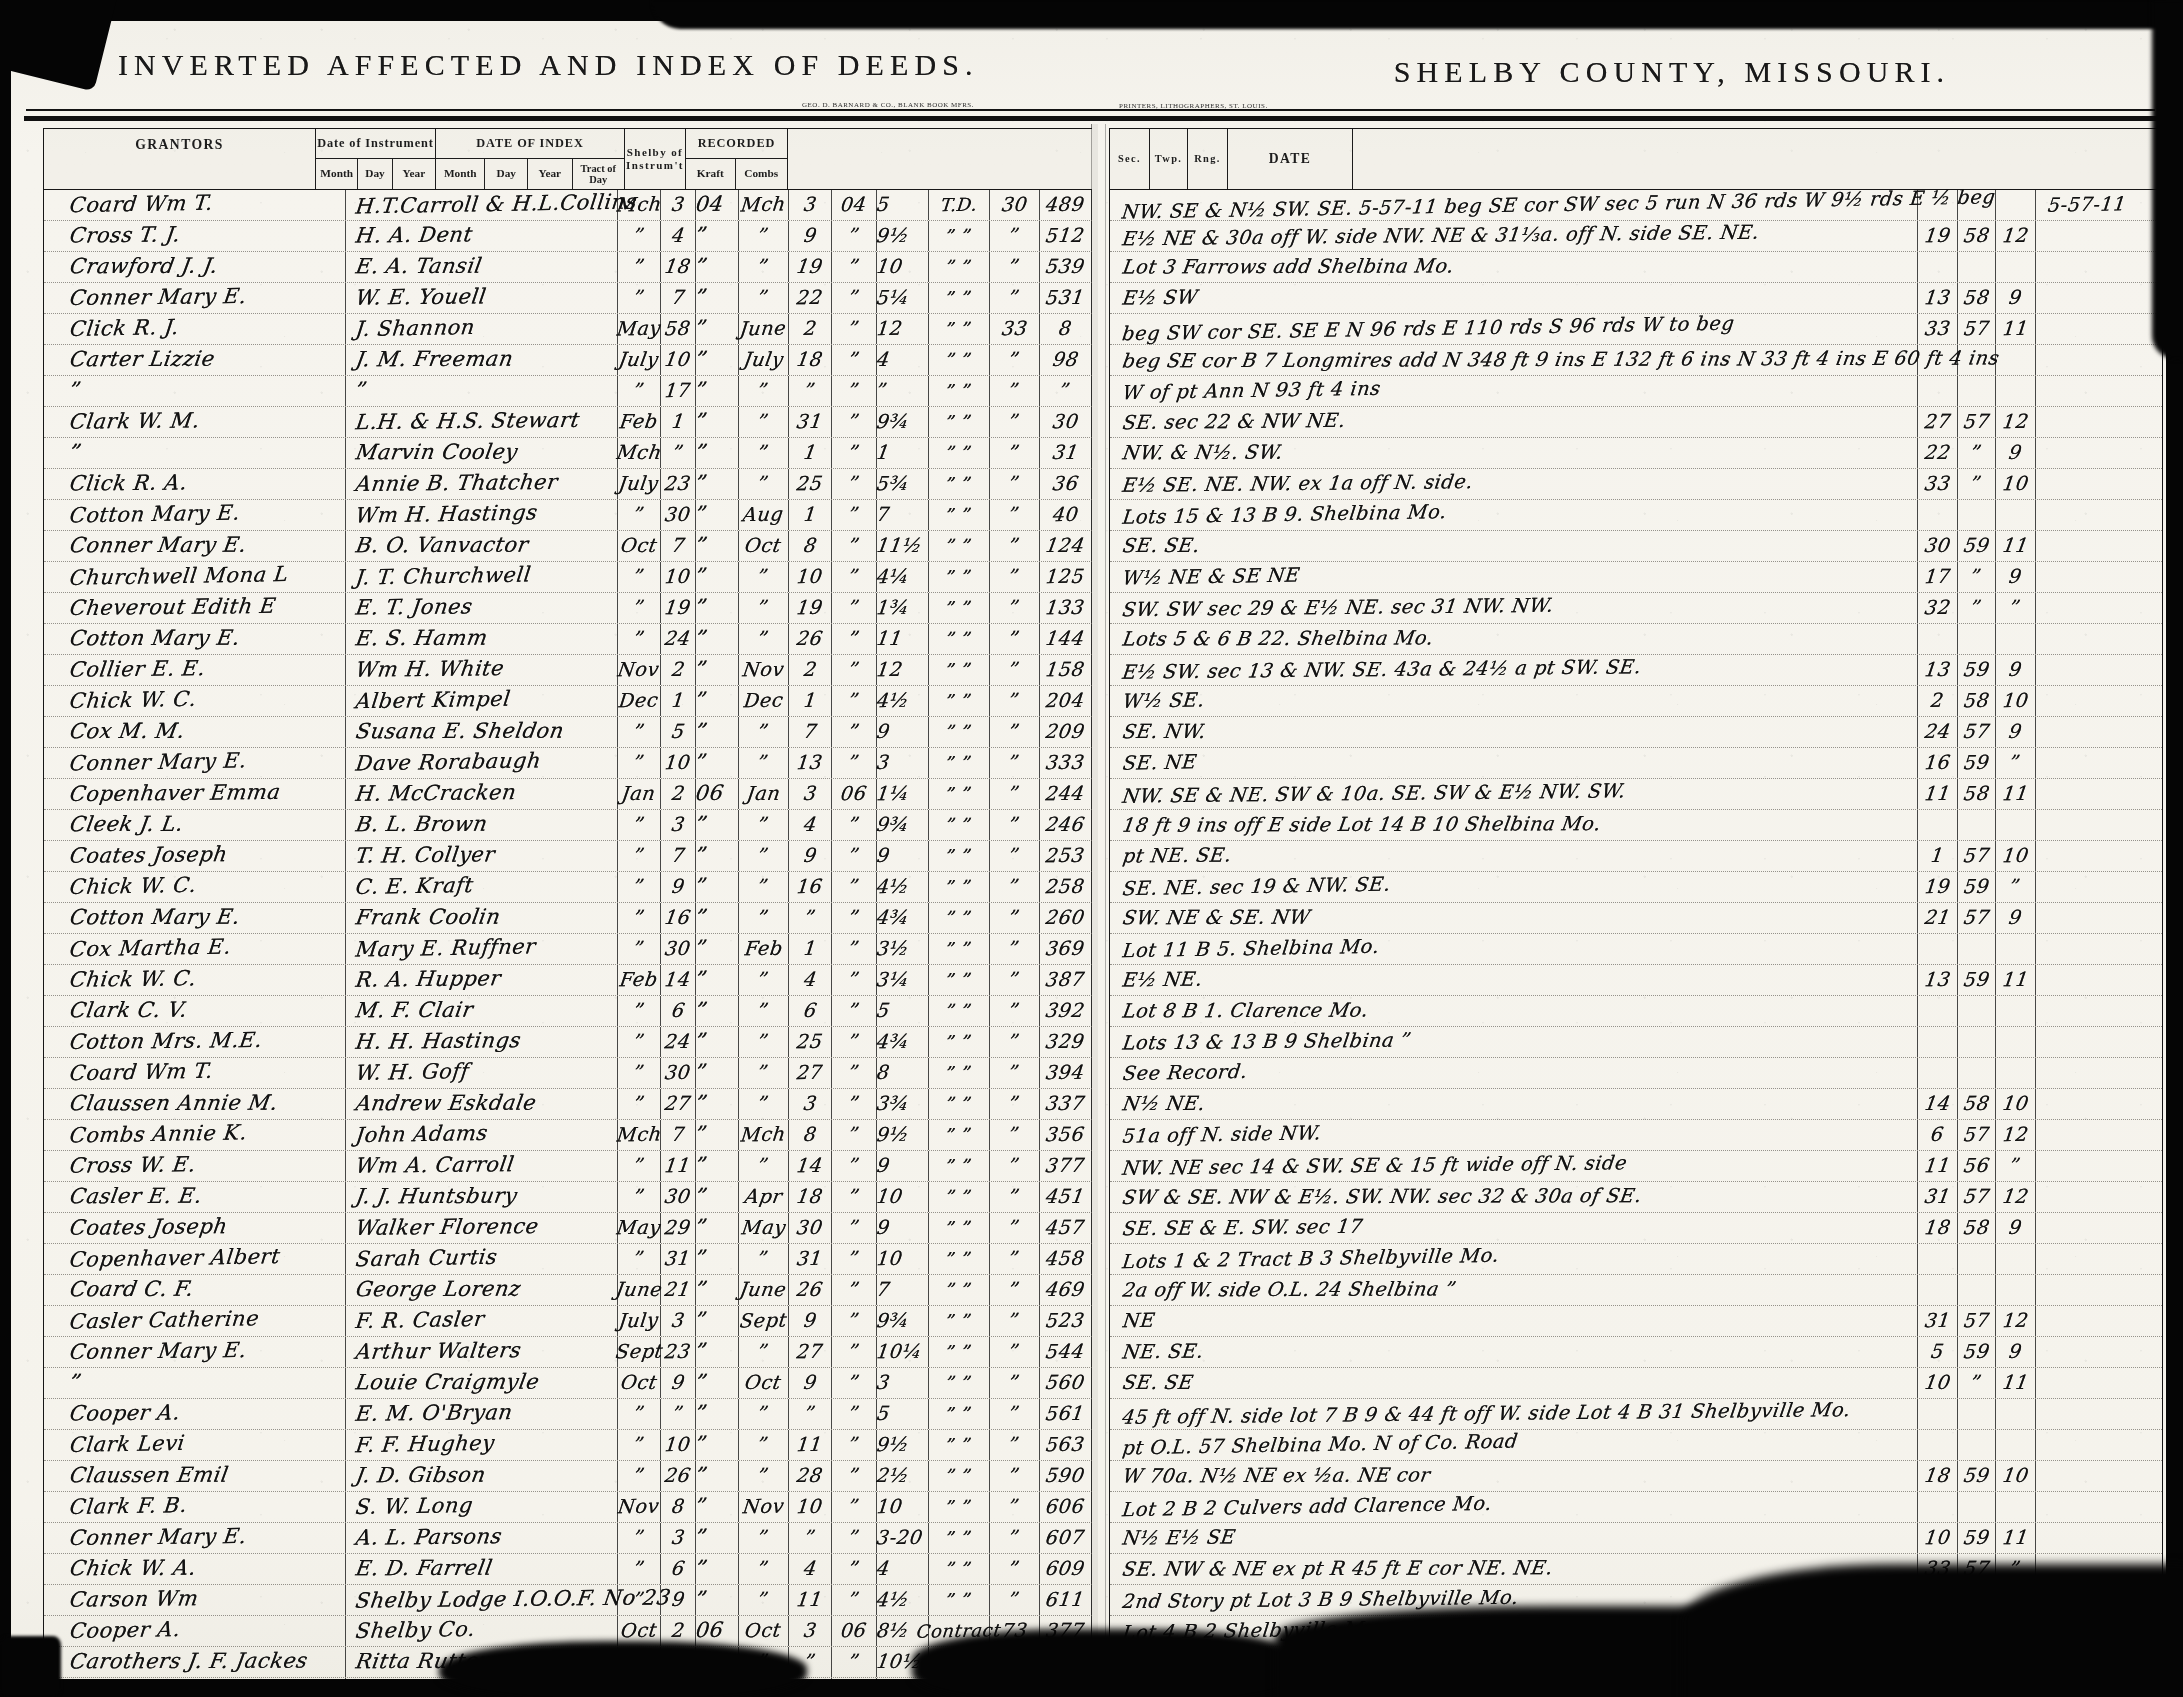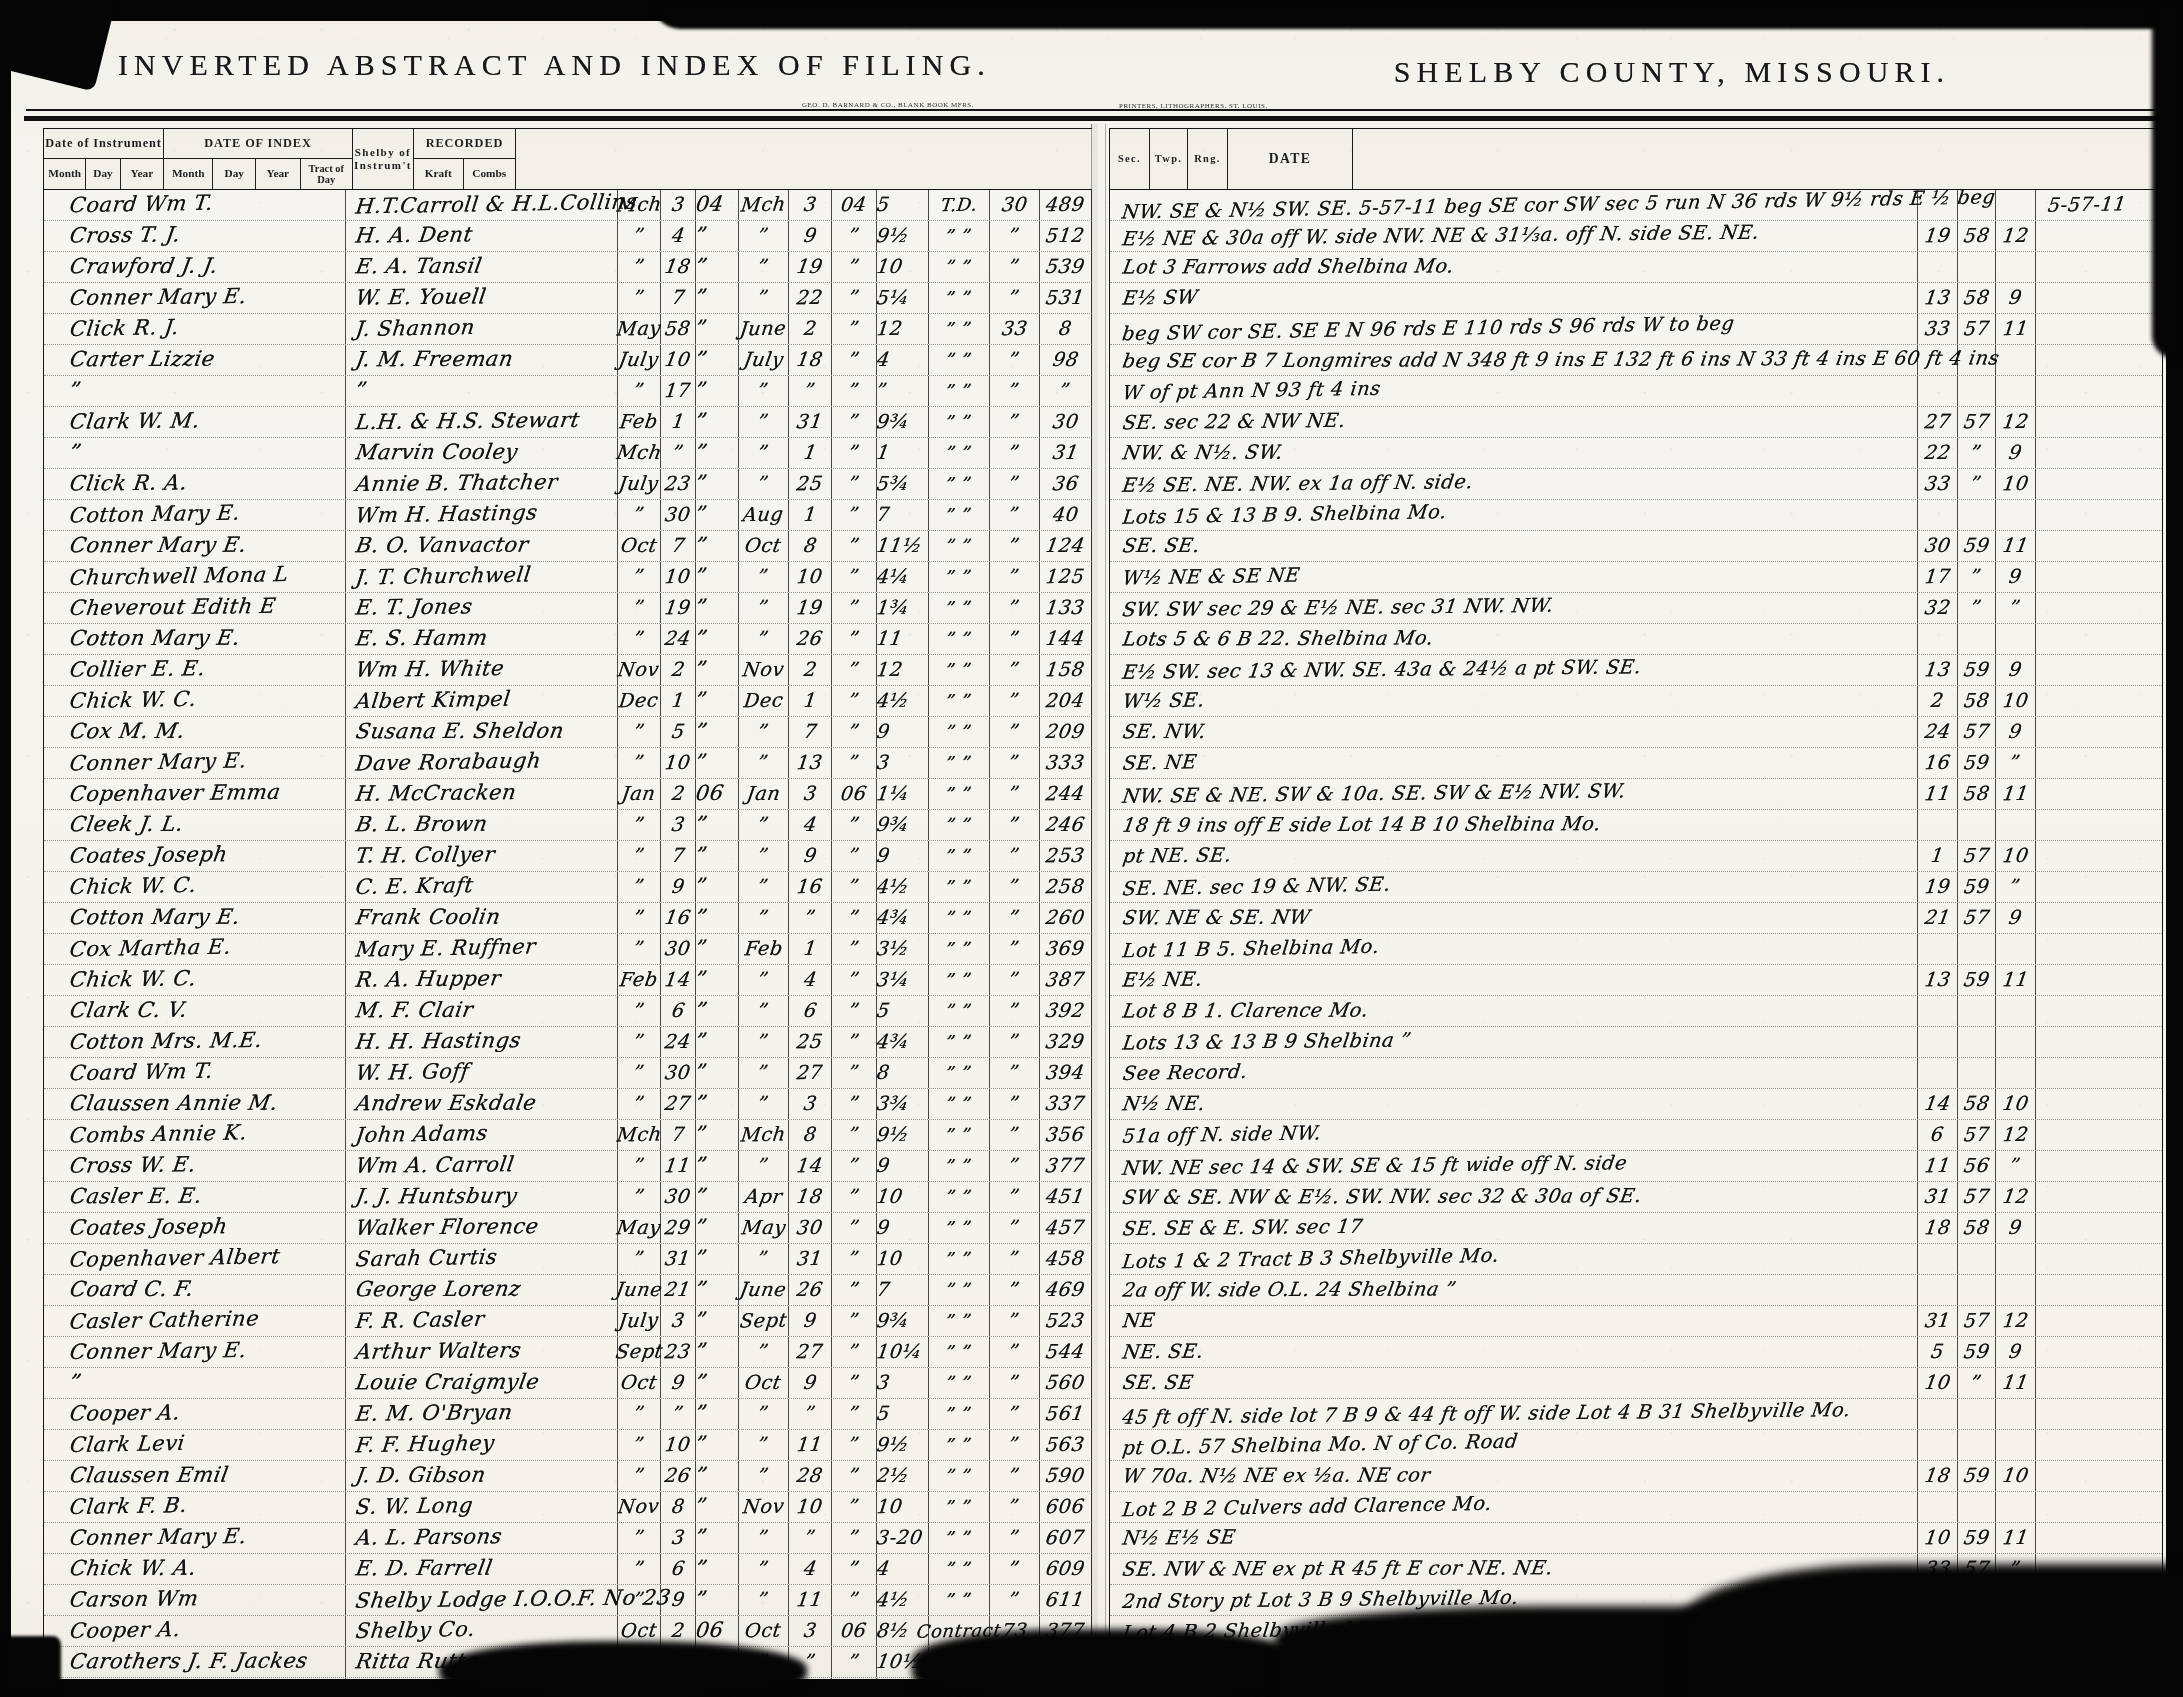--- a/index.html
+++ b/index.html
@@ -81,30 +81,33 @@
   .tcell.nature .hw{font-size:18px;}
   .trow:nth-child(odd) .hw{transform:skewX(-8deg) rotate(-1deg);}
   .trow:nth-child(3n) .hw{transform:skewX(-10deg) rotate(-.2deg);}
 </style>
 </head>
 <body>
 
 <div id="scan">
   <div class="sheet"></div>
 
-  <div class="title title-left">INVERTED ABSTRACT AND INDEX OF FILING.</div>
+  <div class="title title-left">INVERTED AFFECTED AND INDEX OF DEEDS.</div>
   <div class="title title-right">SHELBY COUNTY, MISSOURI.</div>
   <div class="imprint imprint-left">GEO. D. BARNARD &amp; CO., BLANK BOOK MFRS.</div>
   <div class="imprint imprint-right">PRINTERS, LITHOGRAPHERS, ST. LOUIS.</div>
   <div class="rule1"></div>
   <div class="rule2"></div>
   <div class="fold"></div>
 
   <div class="page" id="pageL">
     <div class="thead">
+      <div class="th w-grantors">
+          <span>GRANTORS</span>
+        </div>
       <div class="thgroup w-inst">
         <div class="grp">Date of Instrument</div>
         <div class="subs">
           <div class="sub" style="width:43px">Month</div>
           <div class="sub" style="width:35px">Day</div>
           <div class="sub" style="width:43px">Year</div>
         </div>
       </div>
       <div class="thgroup w-filing">
         <div class="grp">DATE OF INDEX</div>

